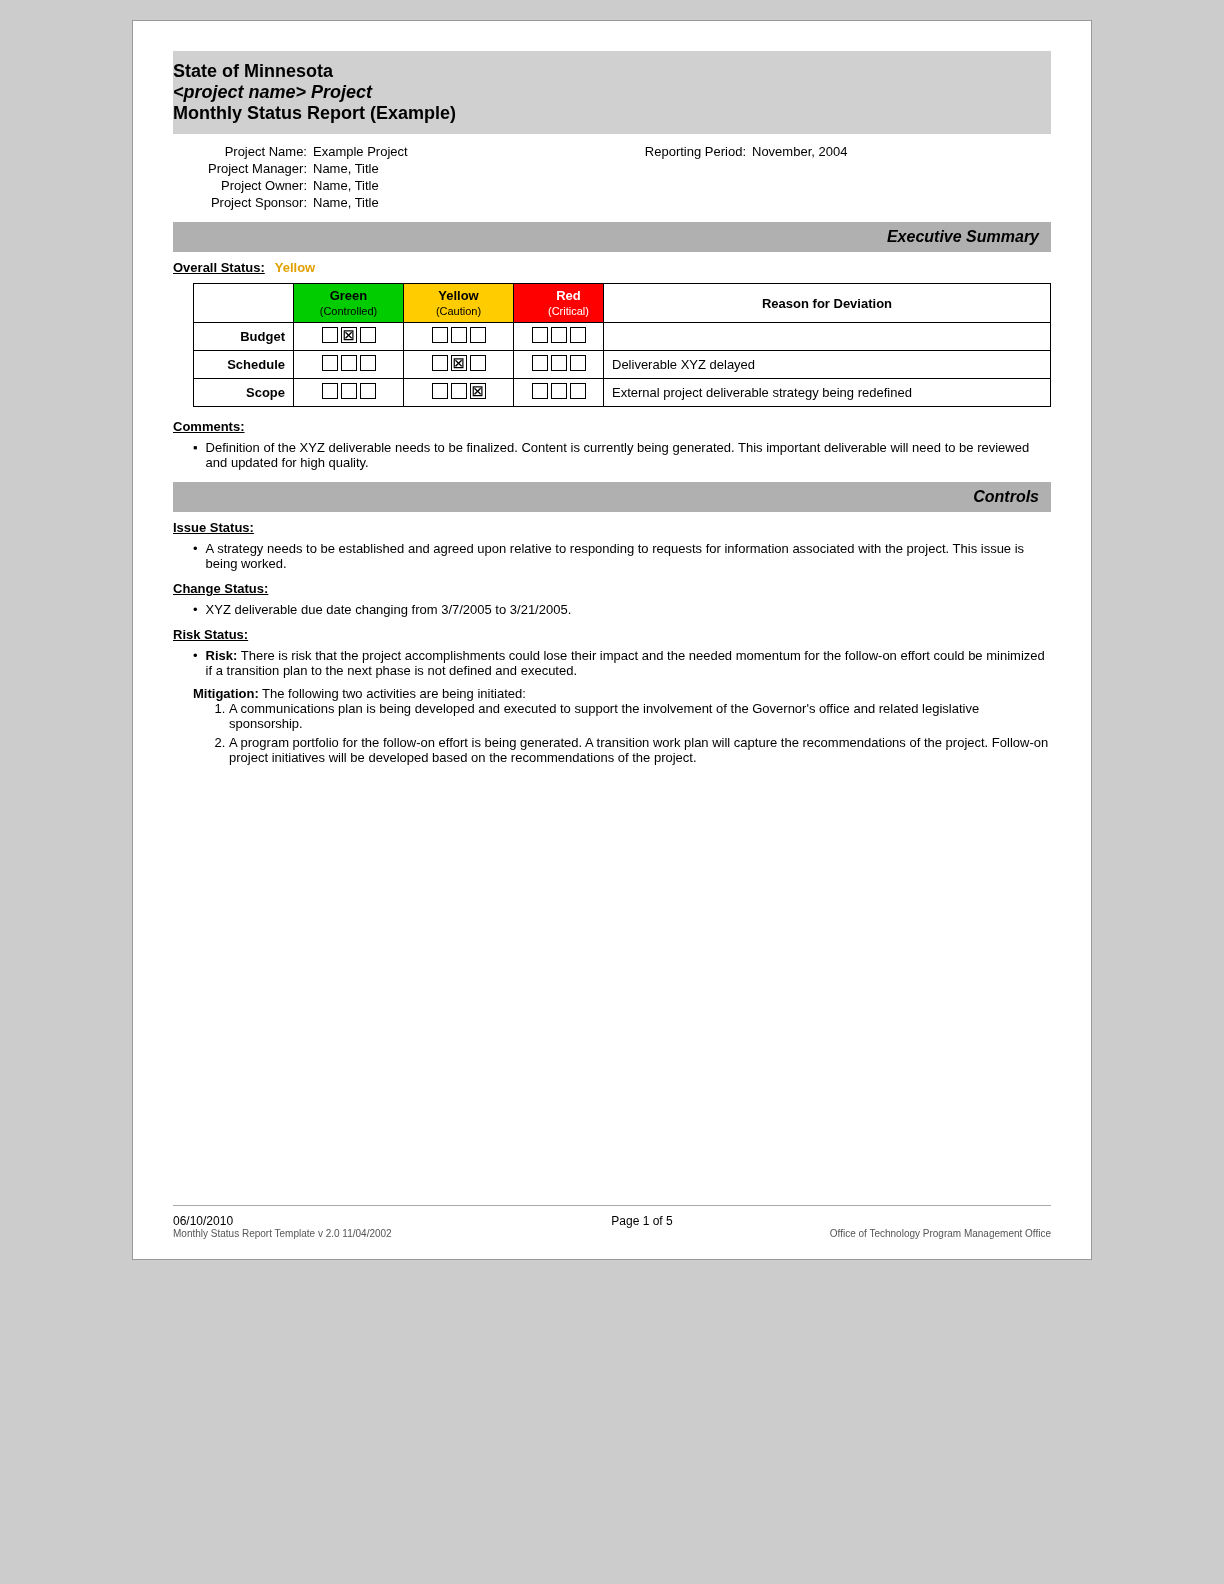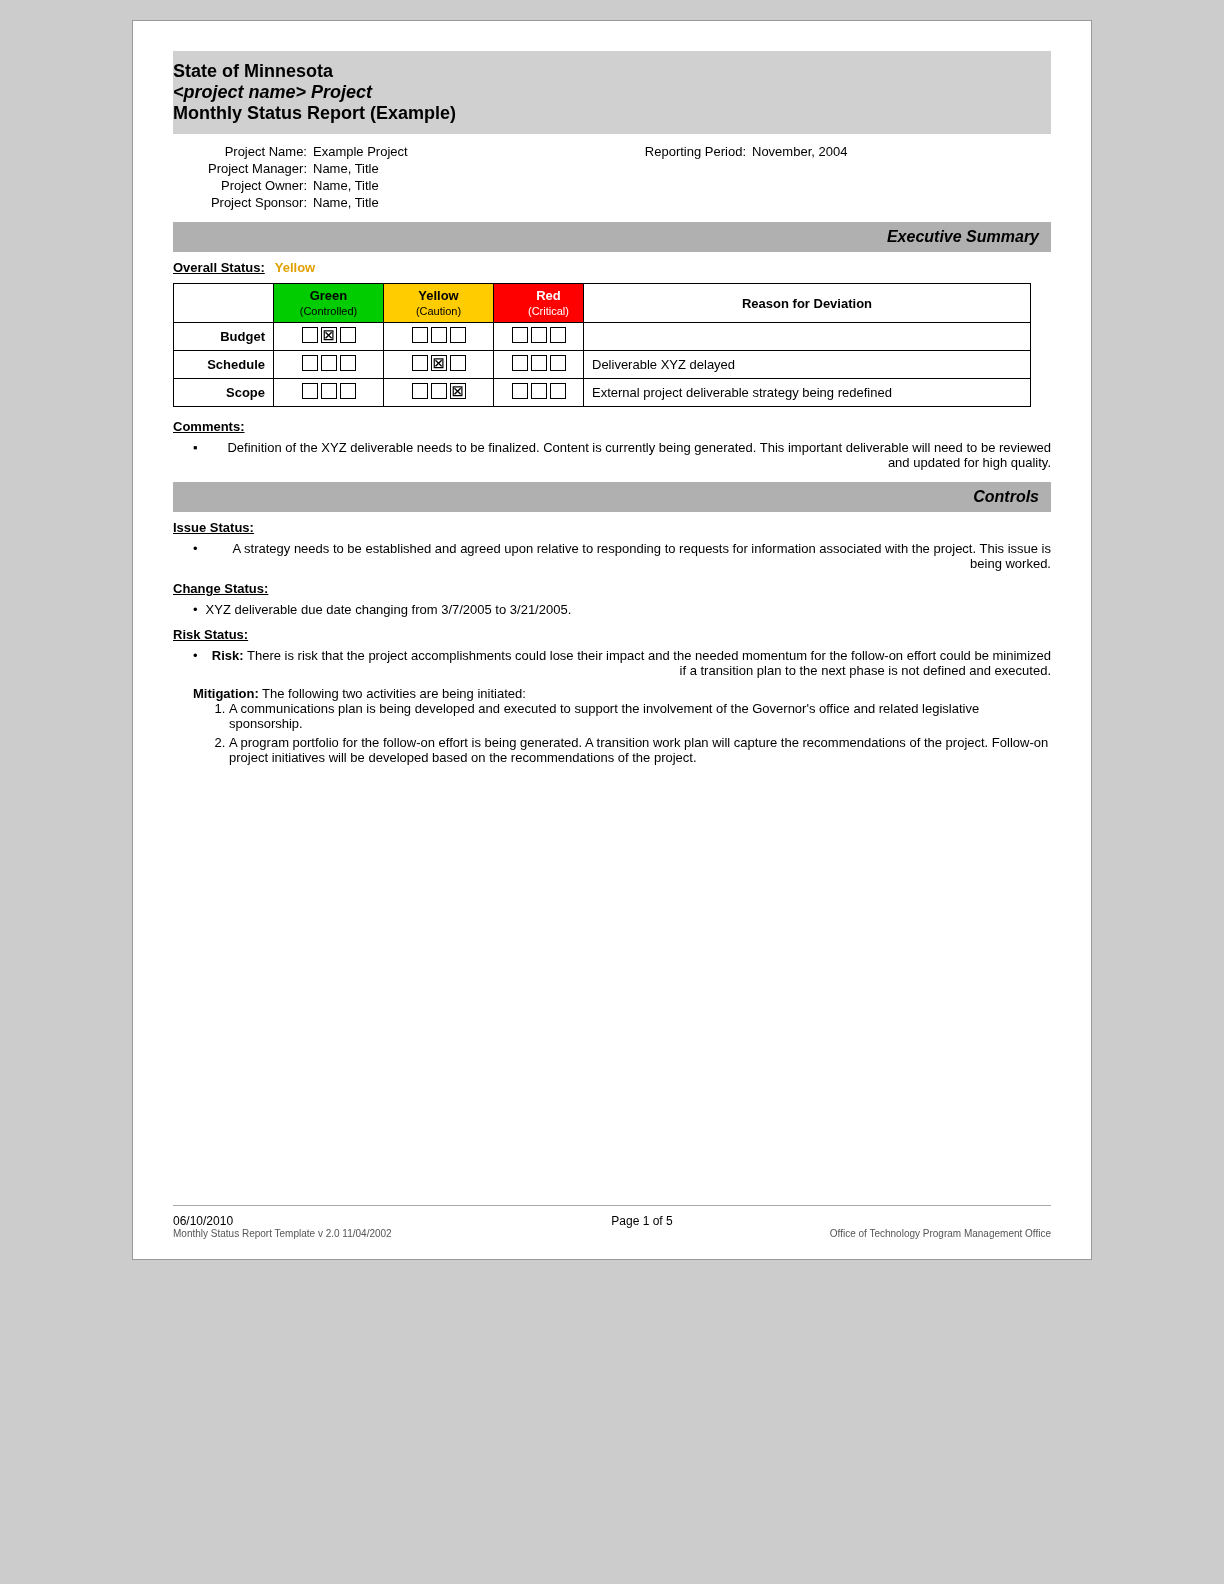--- a/index.html
+++ b/index.html
@@ -78,20 +78,21 @@
       margin-right: 10px;
     }
     .status-yellow {
       color: #e0a000;
       font-weight: bold;
     }
     .status-table {
       width: 100%;
       border-collapse: collapse;
       margin-bottom: 12px;
+      margin-left: 20px;
       width: calc(100% - 20px);
     }
     .status-table th, .status-table td {
       border: 1px solid #000;
       padding: 4px 8px;
       vertical-align: middle;
     }
     .status-table .col-empty { width: 100px; }
     .status-table .col-green {
       background: #00cc00;
@@ -144,21 +145,20 @@
       margin-bottom: 12px;
     }
     .comments-section .heading {
       font-weight: bold;
       text-decoration: underline;
       margin-bottom: 6px;
     }
     .bullet-list {
       list-style: none;
       padding-left: 20px;
-      text-align: right;
     }
     .bullet-list li {
       display: flex;
       margin-bottom: 4px;
     }
     .bullet-list li::before {
       content: '▪';
       margin-right: 8px;
       flex-shrink: 0;
     }

